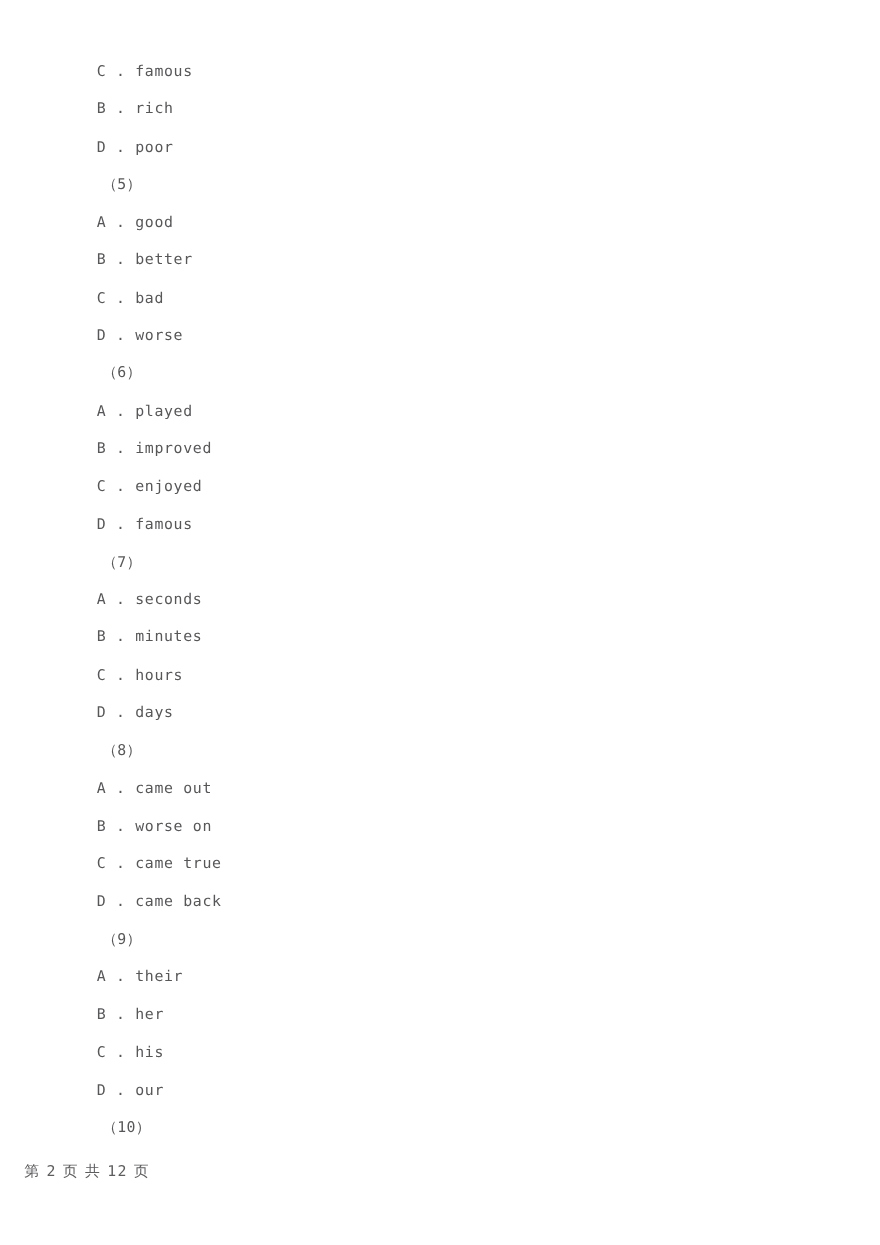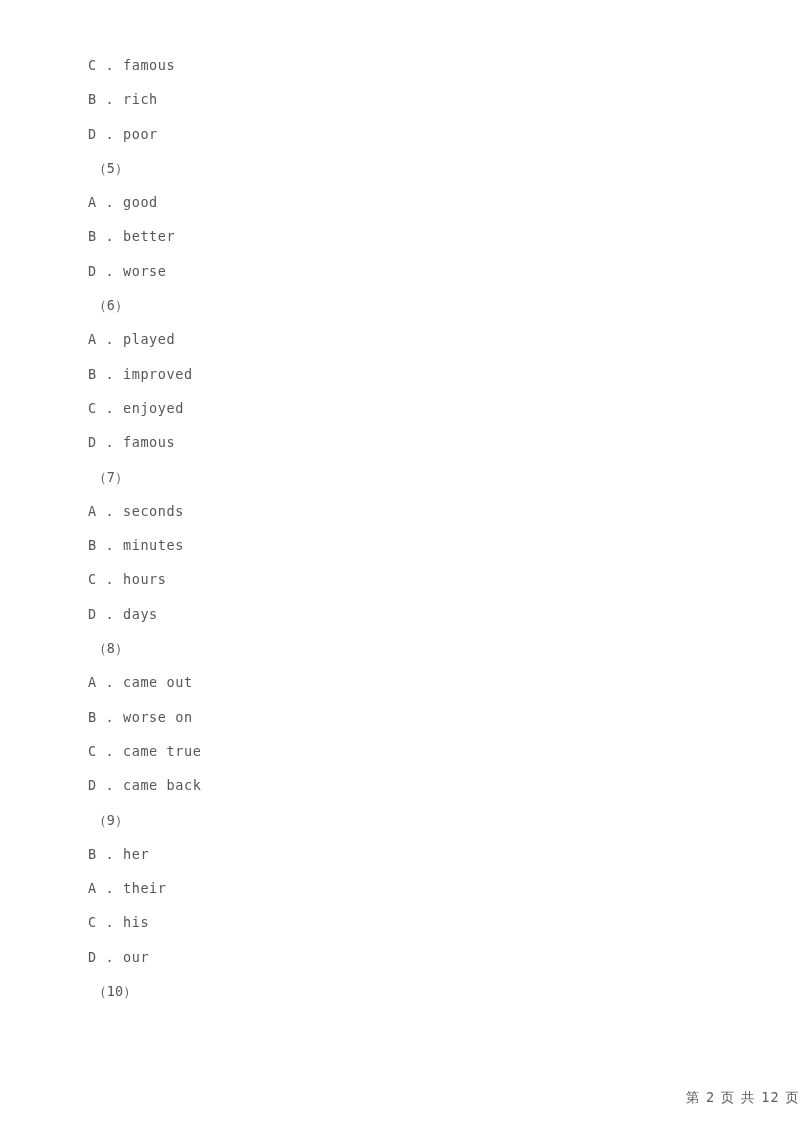--- a/index.html
+++ b/index.html
@@ -56,23 +56,23 @@
     display: inline;
   }
   .opt-text {
     display: inline;
   }
 
   
   #footer {
     position: absolute;
     left: 0;
-    top: 1064px;
+    top: 1032px;
     width: 800px;
-    text-align: right;
+    text-align: left;
     font-size: 13.5px;
     line-height: 22px;
     letter-spacing: 1.2px;
     color: #5d5d60;
     font-family: "DejaVu Sans", "Liberation Sans", sans-serif;
     white-space: pre;
   }
   #footer .pg-num,
   #footer .pg-total {
     font-family: "DejaVu Sans Mono", "Liberation Mono", monospace;
@@ -83,39 +83,40 @@
 
 <div id="page">
 
   <div id="content">
       <div class="line option"><span class="opt-letter">C</span><span class="opt-sep"> . </span><span class="opt-text">famous</span></div>
       <div class="line option"><span class="opt-letter">B</span><span class="opt-sep"> . </span><span class="opt-text">rich</span></div>
       <div class="line option"><span class="opt-letter">D</span><span class="opt-sep"> . </span><span class="opt-text">poor</span></div>
       <div class="line qnum">（5）</div>
       <div class="line option"><span class="opt-letter">A</span><span class="opt-sep"> . </span><span class="opt-text">good</span></div>
       <div class="line option"><span class="opt-letter">B</span><span class="opt-sep"> . </span><span class="opt-text">better</span></div>
+      <div class="line option"><span class="opt-letter">C</span><span class="opt-sep"> . </span><span class="opt-text">bad</span></div>
       <div class="line option"><span class="opt-letter">D</span><span class="opt-sep"> . </span><span class="opt-text">worse</span></div>
       <div class="line qnum">（6）</div>
       <div class="line option"><span class="opt-letter">A</span><span class="opt-sep"> . </span><span class="opt-text">played</span></div>
       <div class="line option"><span class="opt-letter">B</span><span class="opt-sep"> . </span><span class="opt-text">improved</span></div>
       <div class="line option"><span class="opt-letter">C</span><span class="opt-sep"> . </span><span class="opt-text">enjoyed</span></div>
       <div class="line option"><span class="opt-letter">D</span><span class="opt-sep"> . </span><span class="opt-text">famous</span></div>
       <div class="line qnum">（7）</div>
       <div class="line option"><span class="opt-letter">A</span><span class="opt-sep"> . </span><span class="opt-text">seconds</span></div>
       <div class="line option"><span class="opt-letter">B</span><span class="opt-sep"> . </span><span class="opt-text">minutes</span></div>
       <div class="line option"><span class="opt-letter">C</span><span class="opt-sep"> . </span><span class="opt-text">hours</span></div>
       <div class="line option"><span class="opt-letter">D</span><span class="opt-sep"> . </span><span class="opt-text">days</span></div>
       <div class="line qnum">（8）</div>
       <div class="line option"><span class="opt-letter">A</span><span class="opt-sep"> . </span><span class="opt-text">came out</span></div>
       <div class="line option"><span class="opt-letter">B</span><span class="opt-sep"> . </span><span class="opt-text">worse on</span></div>
       <div class="line option"><span class="opt-letter">C</span><span class="opt-sep"> . </span><span class="opt-text">came true</span></div>
       <div class="line option"><span class="opt-letter">D</span><span class="opt-sep"> . </span><span class="opt-text">came back</span></div>
       <div class="line qnum">（9）</div>
+      <div class="line option"><span class="opt-letter">A</span><span class="opt-sep"> . </span><span class="opt-text">their</span></div>
       <div class="line option"><span class="opt-letter">B</span><span class="opt-sep"> . </span><span class="opt-text">her</span></div>
-      <div class="line option"><span class="opt-letter">A</span><span class="opt-sep"> . </span><span class="opt-text">their</span></div>
       <div class="line option"><span class="opt-letter">C</span><span class="opt-sep"> . </span><span class="opt-text">his</span></div>
       <div class="line option"><span class="opt-letter">D</span><span class="opt-sep"> . </span><span class="opt-text">our</span></div>
       <div class="line qnum">（10）</div>
     </div>
 
   <div id="footer">
     <span>第</span><span> </span><span class="pg-num">2</span><span> </span><span>页 共</span><span> </span><span class="pg-total">12</span><span> </span><span>页</span>
   </div>
 
 </div>

